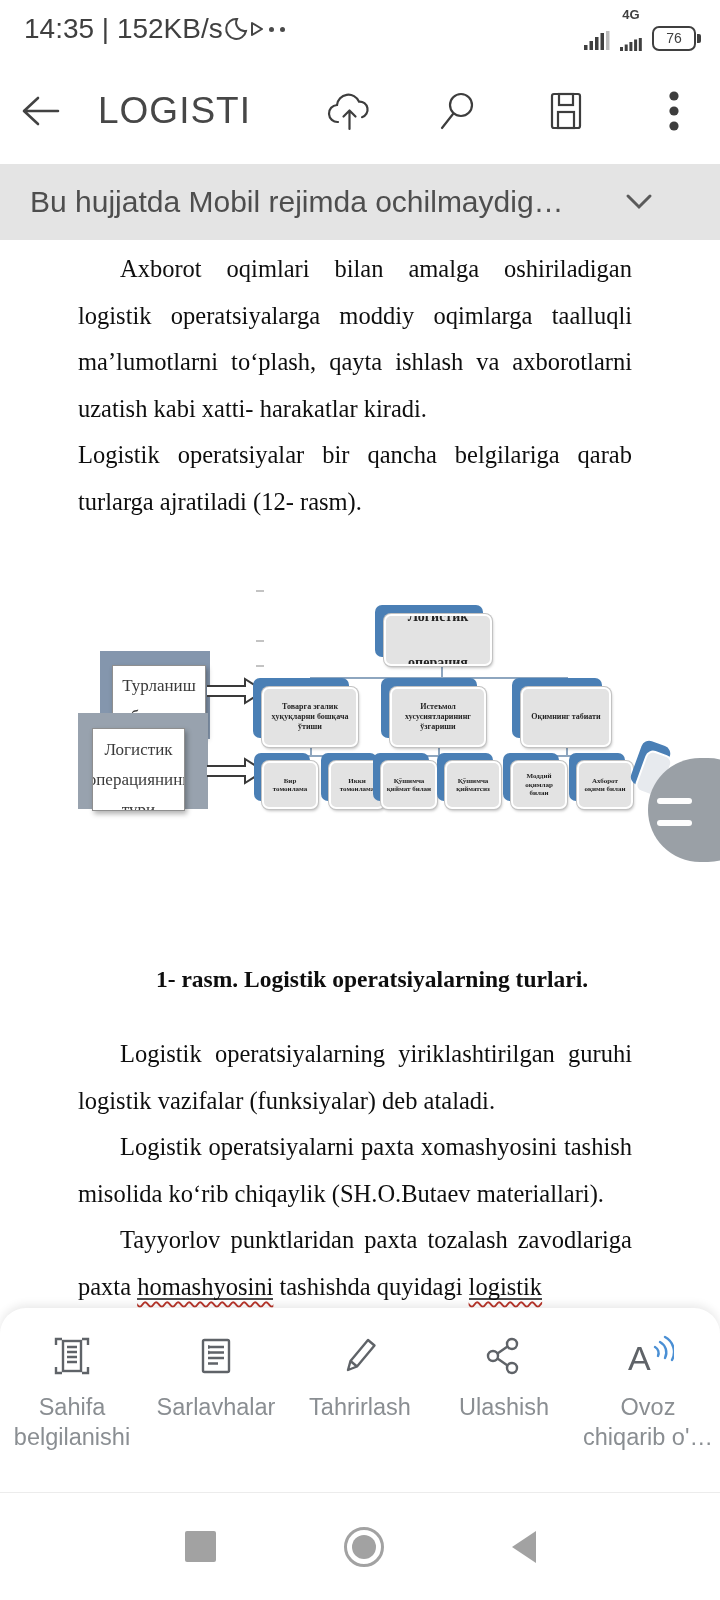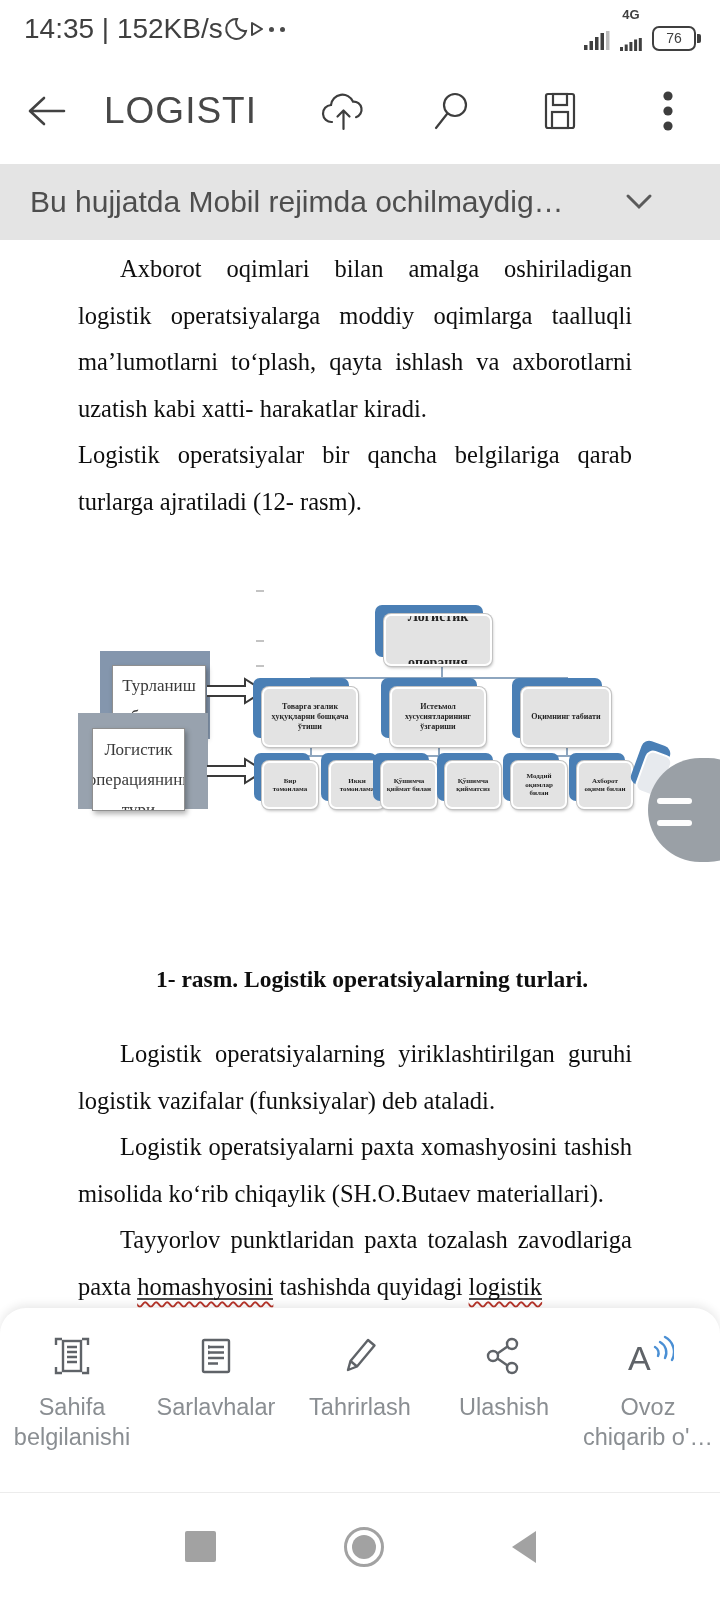--- a/index.html
+++ b/index.html
@@ -15,21 +15,21 @@
   .sb-right { margin-left:auto; display:flex; align-items:flex-end; gap:10px; }
   .sb-icon { display:flex; align-items:flex-end; }
   .dotdot { display:flex; gap:6px; margin-left:4px; }
   .dotdot i { width:5px; height:5px; border-radius:50%; background:#4a4a4a; }
   .net2 { display:flex; flex-direction:column; align-items:center; line-height:1; }
   .net2 .lbl { font-size:13px; color:#3f3f3f; font-weight:bold; margin-bottom:17px; }
   .battery { position:relative; width:44px; height:25px; border:2.5px solid #3f3f3f; border-radius:7px;
              display:flex; align-items:center; justify-content:center; font-size:14px; color:#3f3f3f; }
   .battery:after { content:""; position:absolute; right:-7px; top:6px; width:4px; height:9px; background:#3f3f3f; border-radius:0 2px 2px 0; }
   
-  .appbar { height:106px; display:flex; align-items:center; padding:0 14px; background:#fff; }
+  .appbar { height:106px; display:flex; align-items:center; padding:0 8px; background:#fff; }
   .iconbtn { width:64px; height:72px; display:flex; align-items:center; justify-content:center; background:none; border:none; cursor:pointer; }
   .appbar .title { font-size:37px; color:#474747; margin-left:26px; letter-spacing:1px; }
   .appbar .right-icons { margin-left:auto; display:flex; gap:44px; margin-right:6px; }
   
   .banner { height:76px; background:#e4e4e4; display:flex; align-items:center; padding:12px 30px; }
   .banner .msg { font-size:30px; color:#4e4e4e; white-space:nowrap; overflow:hidden; }
   .banner .chev { margin-left:auto; margin-right:36px; }
   
   .doc { padding:6px 88px 0 78px; font-family:"Liberation Serif", serif; font-size:24.5px;
          line-height:46.5px; color:#0e0e0e; text-align:justify; }

